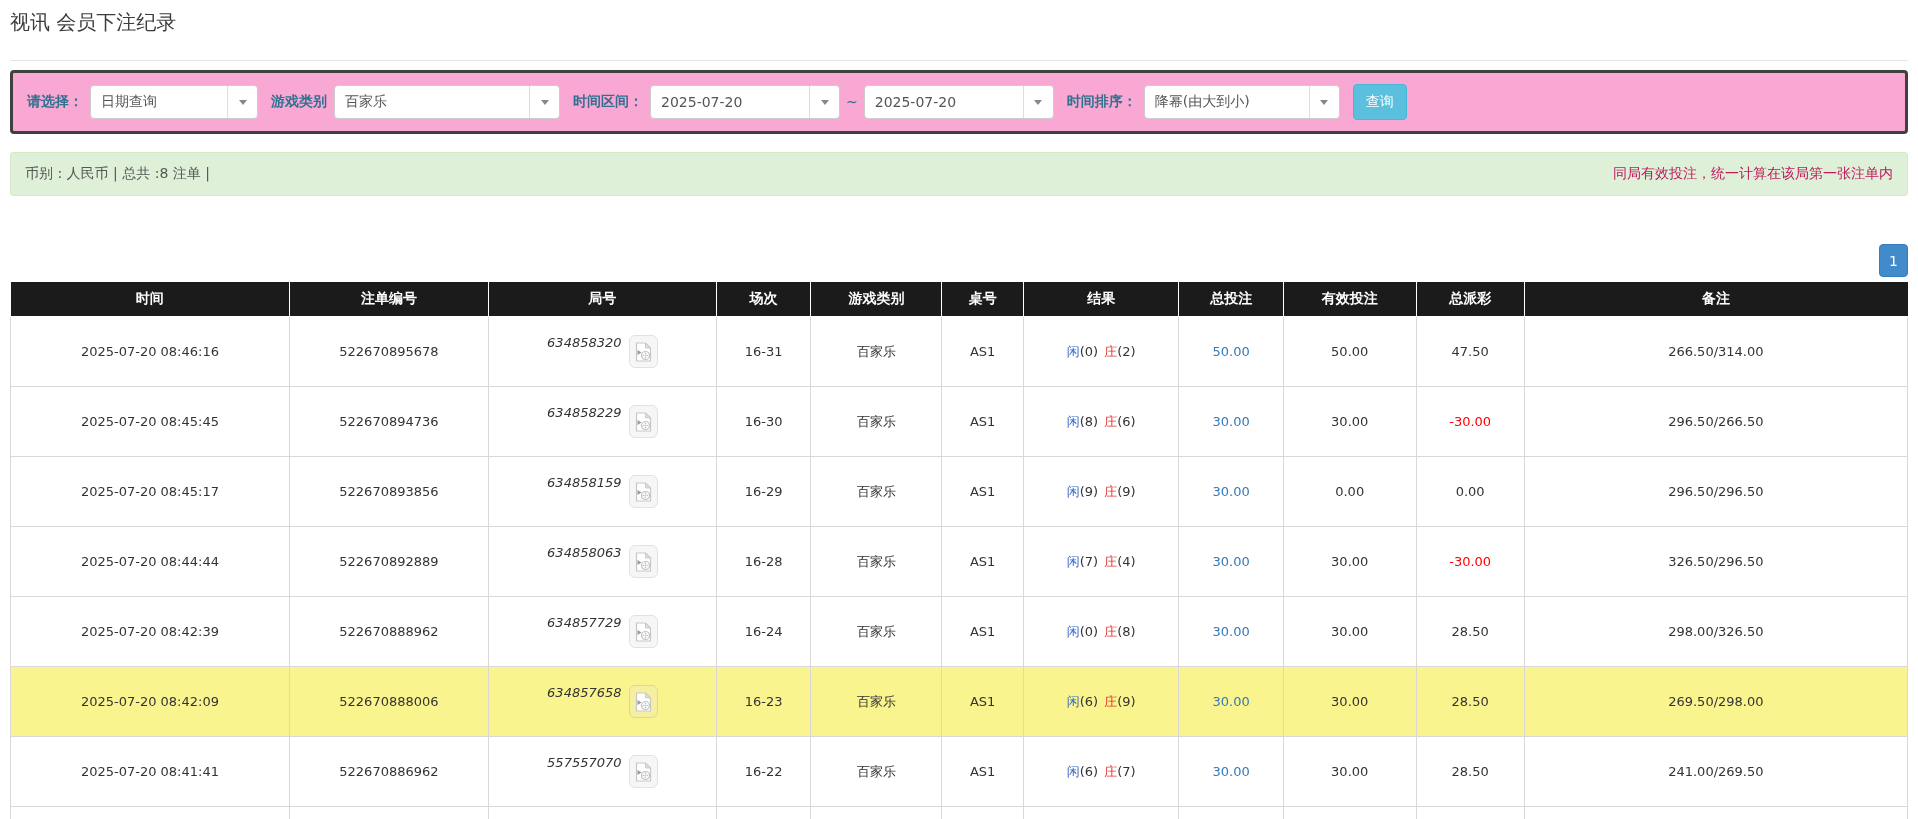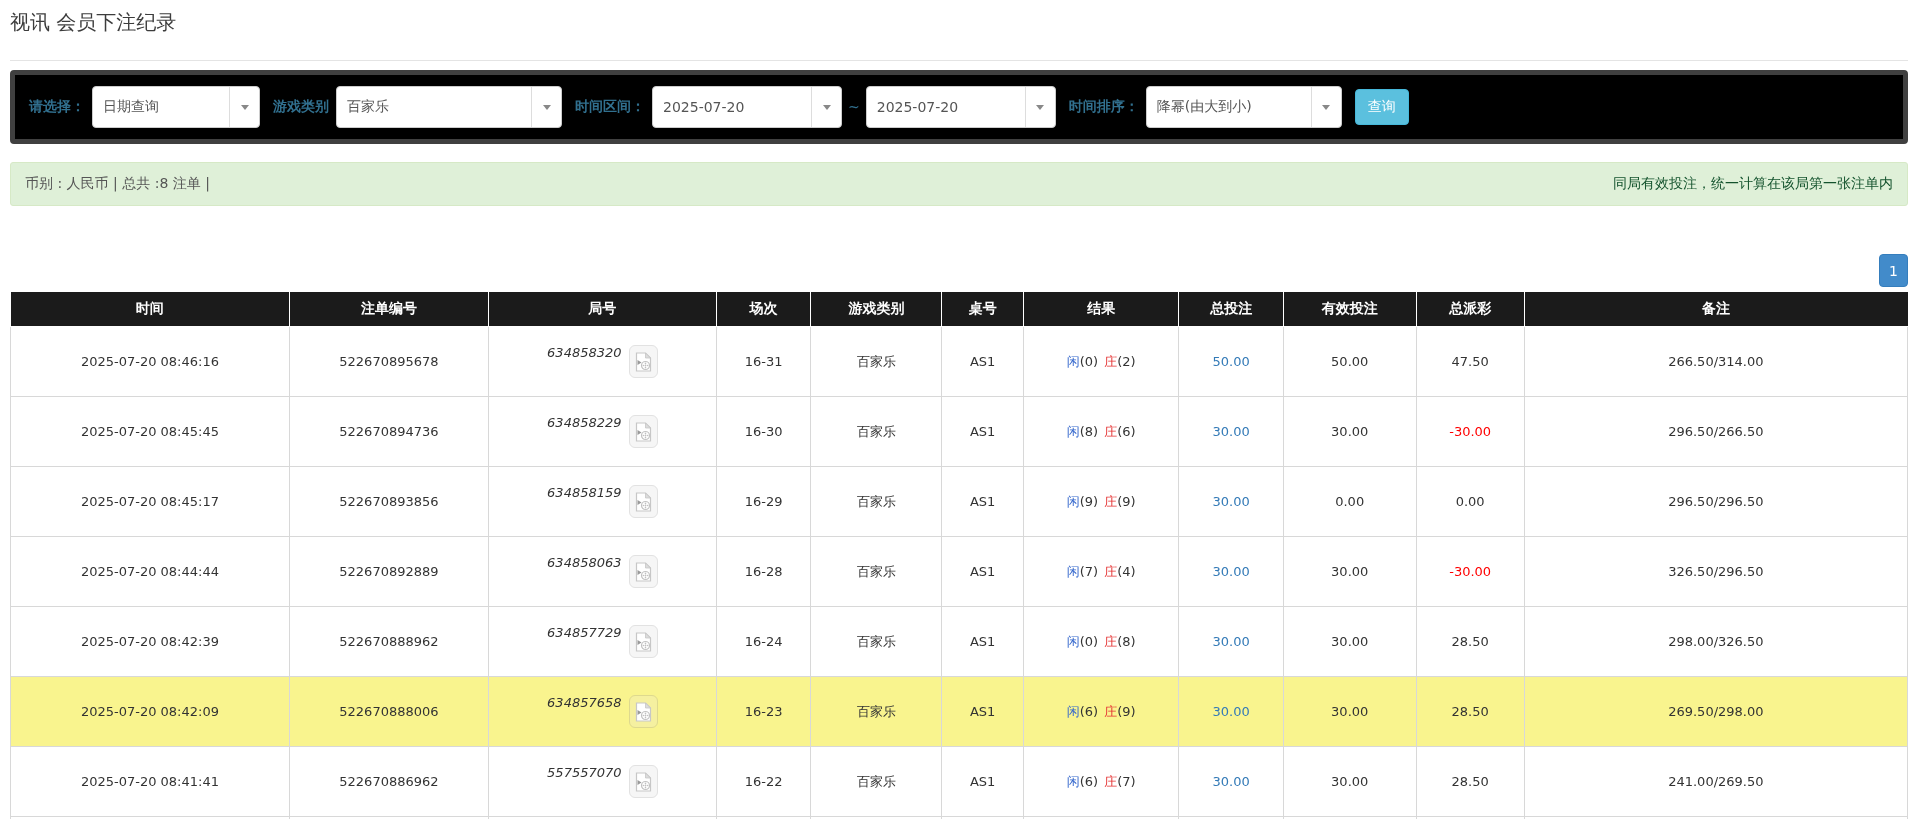--- a/index.html
+++ b/index.html
@@ -7,27 +7,27 @@
   body { font-family: "DejaVu Sans", "Liberation Sans", sans-serif; color: #333; }
 
   .wrap { margin: 0 10px; }
 
   
   .page-header { padding-top: 9px; border-bottom: 1px solid #e4e4e4; padding-bottom: 24px; }
   .page-title { font-size: 20px; font-weight: 500; color: #3c3c3c; }
 
   
   .filter-panel {
-    margin-top: 9px; background: #000000; border: 5px solid #404040;
+    margin-top: 9px; background: #f9a8d4; border: 3px solid #404040;
     border-radius: 4px; padding: 11px 14px; display: flex; align-items: center;
   }
   .f-label { font-size: 14px; font-weight: bold; color: #31708f; margin: 0 7px 0 0; white-space: nowrap; }
   .f-group { display: flex; align-items: center; margin-right: 13px; }
   .selectbox {
-    background: #fff; border: 1px solid #ccc; border-radius: 4px; height: 42px;
+    background: #fff; border: 1px solid #ccc; border-radius: 4px; height: 34px;
     display: flex; align-items: center; cursor: pointer; overflow: hidden;
   }
   .selectbox .val { flex: 1; font-size: 14px; color: #555; padding: 0 10px; white-space: nowrap; }
   .selectbox .caret-box {
     width: 30px; align-self: stretch; border-left: 1px solid #ddd;
     display: flex; align-items: center; justify-content: center;
   }
   .caret { width: 0; height: 0; border-left: 4px solid transparent; border-right: 4px solid transparent; border-top: 5px solid #888; }
   .w-query { width: 168px; }
   .w-game  { width: 226px; }
@@ -40,21 +40,21 @@
     border-radius: 4px; height: 36px; padding: 0 12px; cursor: pointer;
     font-family: inherit;
   }
 
   
   .notice-bar {
     margin-top: 18px; background: #dff0d8; border: 1px solid #d6e9c6; border-radius: 3px;
     padding: 12px 14px; display: flex; align-items: center; justify-content: space-between;
   }
   .notice-left { font-size: 14px; color: #555; }
-  .notice-right { font-size: 14px; color: #14532d; margin-left: 14px; }
+  .notice-right { font-size: 14px; color: #be185d; margin-left: 14px; }
 
   
   .pager-row { margin-top: 48px; display: flex; justify-content: flex-end; }
   .page-btn {
     min-width: 29px; height: 33px; background: #428bca; border: 1px solid #357ebd;
     color: #fff; font-size: 14px; border-radius: 4px; display: flex; align-items: center;
     justify-content: center; cursor: pointer; font-family: inherit;
   }
 
   

